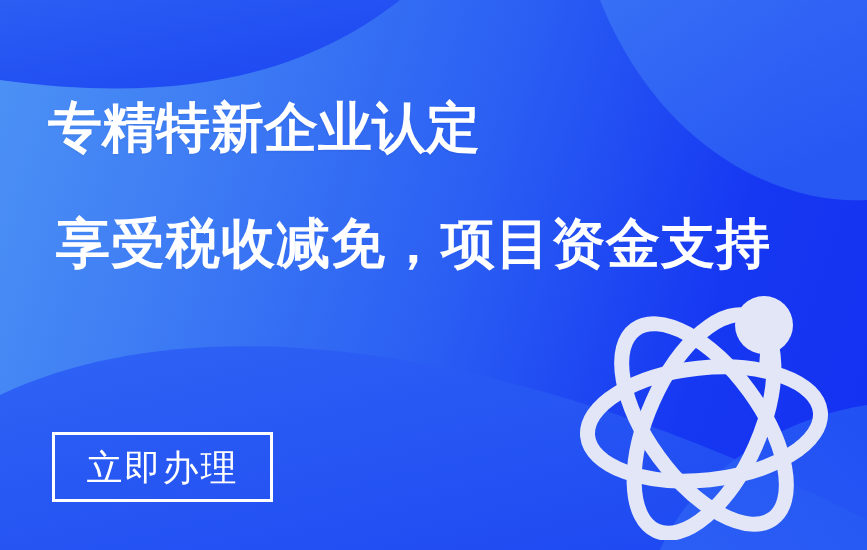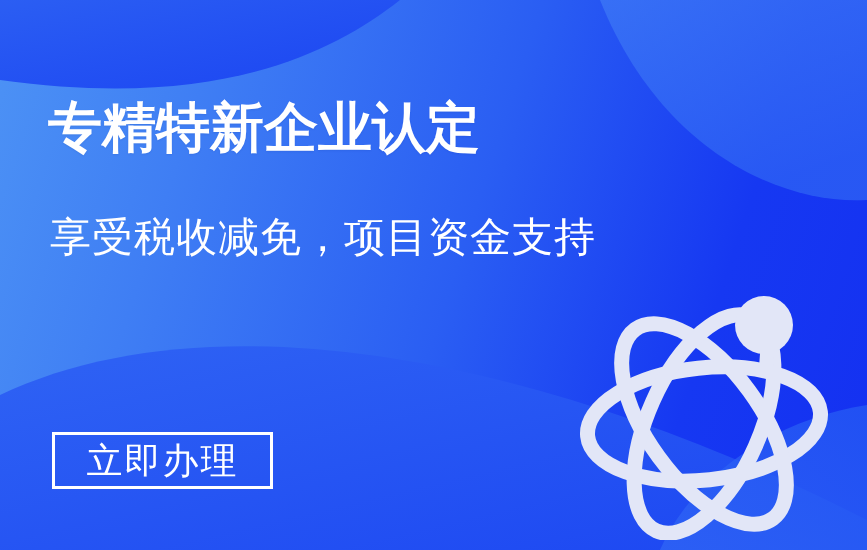--- a/index.html
+++ b/index.html
@@ -48,35 +48,35 @@
     color: #ffffff;
     letter-spacing: 0px;
     white-space: nowrap;
     text-shadow: 0 1px 2px rgba(10, 40, 130, 0.10);
   }
 
   .subtitle {
     position: absolute;
     left: 2px;
     top: 208px;
-    margin: 0;
-    font-size: 41px;
+    margin: 6px;
+    font-size: 54px;
     line-height: 58px;
-    font-weight: 400;
+    font-weight: 700;
     color: #ffffff;
     letter-spacing: 1px;
     white-space: nowrap;
   }
 
   .cta-button {
     position: absolute;
     left: 4px;
     top: 432px;
     width: 221px;
-    height: 57px;
+    height: 70px;
     box-sizing: border-box;
     border: 3px solid #ffffff;
     background: transparent;
     color: #ffffff;
     font-family: "Liberation Sans", "DejaVu Sans", sans-serif;
     font-size: 36px;
     line-height: 51px;
     letter-spacing: 2px;
     text-align: center;
     padding: 0;

